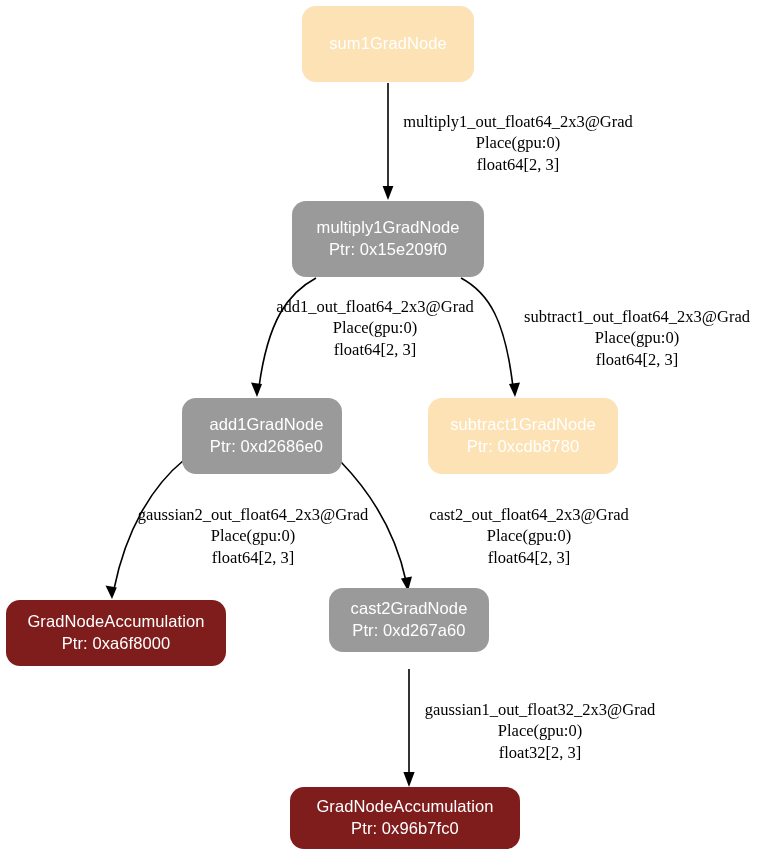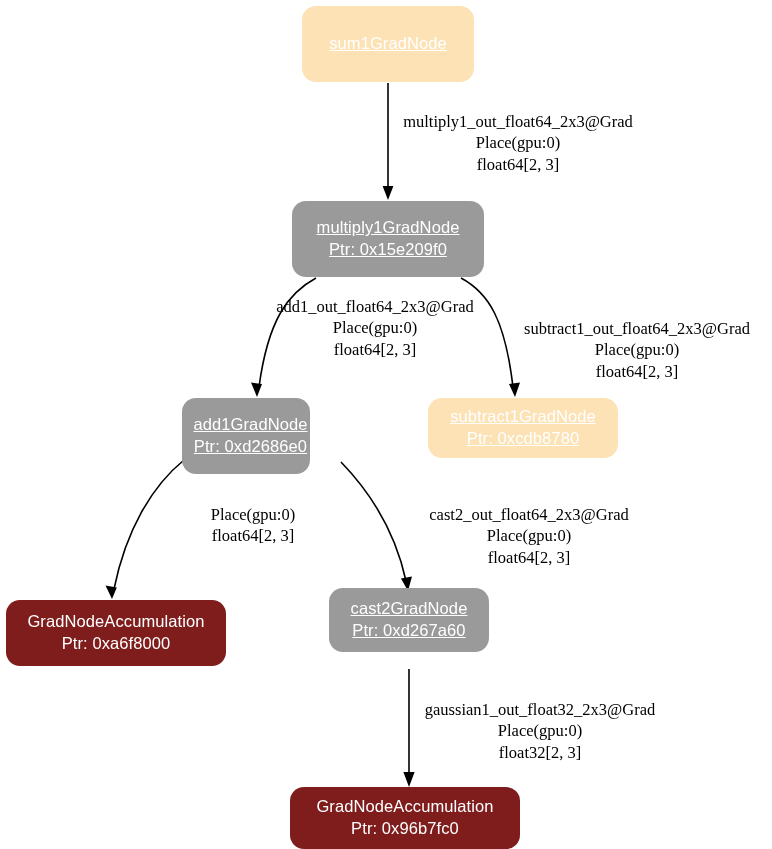--- a/index.html
+++ b/index.html
@@ -40,22 +40,22 @@
     justify-content: center;
     text-align: center;
     font-family: "Liberation Sans", sans-serif;
     font-size: 16.5px;
     line-height: 1.32;
     color: #ffffff;
     letter-spacing: 0.1px;
     white-space: nowrap;
   }
   .node-title, .node-ptr { display: block; }
-  .node.peach { background: #fce2b5; text-decoration: underline; }
-  .node.gray  { background: #9a9a9a; text-decoration: underline; }
+  .node.peach { background: #fce2b5; }
+  .node.gray  { background: #9a9a9a; }
   .node.teal  { background: #7f1d1d; }
 
   .edge-label {
     position: absolute;
     font-family: Liberation Serif, serif;
     font-size: 16.5px;
     line-height: 1.30;
     color: #000000;
     text-align: center;
     white-space: nowrap;
@@ -100,26 +100,26 @@
 
 <div class="node peach" style="left:302px;top:6px;width:172px;height:76px;">
   <span class="node-title">sum1GradNode</span>
 </div>
 
 <div class="node gray" style="left:292px;top:201px;width:192px;height:76px;">
   <span class="node-title">multiply1GradNode</span>
   <span class="node-ptr">Ptr: 0x15e209f0</span>
 </div>
 
-<div class="node gray" style="left:182px;top:398px;width:128px;height:76px;padding-left:9px;">
+<div class="node gray" style="left:182px;top:398px;width:160px;height:76px;padding-left:9px;">
   <span class="node-title">add1GradNode</span>
   <span class="node-ptr">Ptr: 0xd2686e0</span>
 </div>
 
-<div class="node peach" style="left:428px;top:398px;width:190px;height:60px;">
+<div class="node peach" style="left:428px;top:398px;width:190px;height:76px;">
   <span class="node-title">subtract1GradNode</span>
   <span class="node-ptr">Ptr: 0xcdb8780</span>
 </div>
 
 <div class="node teal" style="left:6px;top:600px;width:220px;height:66px;">
   <span class="node-title">GradNodeAccumulation</span>
   <span class="node-ptr">Ptr: 0xa6f8000</span>
 </div>
 
 <div class="node gray" style="left:329px;top:588px;width:160px;height:64px;">
@@ -137,27 +137,28 @@
   <span>Place(gpu:0)</span>
   <span>float64[2, 3]</span>
 </div>
 
 <div class="edge-label" style="left:375px;top:296px;transform:translateX(-50%);">
   <span>add1_out_float64_2x3@Grad</span>
   <span>Place(gpu:0)</span>
   <span>float64[2, 3]</span>
 </div>
 
-<div class="edge-label" style="left:637px;top:306px;transform:translateX(-50%);margin-top:12px;">
+<div class="edge-label" style="left:637px;top:306px;transform:translateX(-50%);">
   <span>subtract1_out_float64_2x3@Grad</span>
   <span>Place(gpu:0)</span>
   <span>float64[2, 3]</span>
 </div>
 
 <div class="edge-label" style="left:253px;top:504px;transform:translateX(-50%);">
+  <span>gaussian2_out_float64_2x3@Grad</span>
   <span>Place(gpu:0)</span>
   <span>float64[2, 3]</span>
 </div>
 
 <div class="edge-label" style="left:529px;top:504px;transform:translateX(-50%);">
   <span>cast2_out_float64_2x3@Grad</span>
   <span>Place(gpu:0)</span>
   <span>float64[2, 3]</span>
 </div>
 

